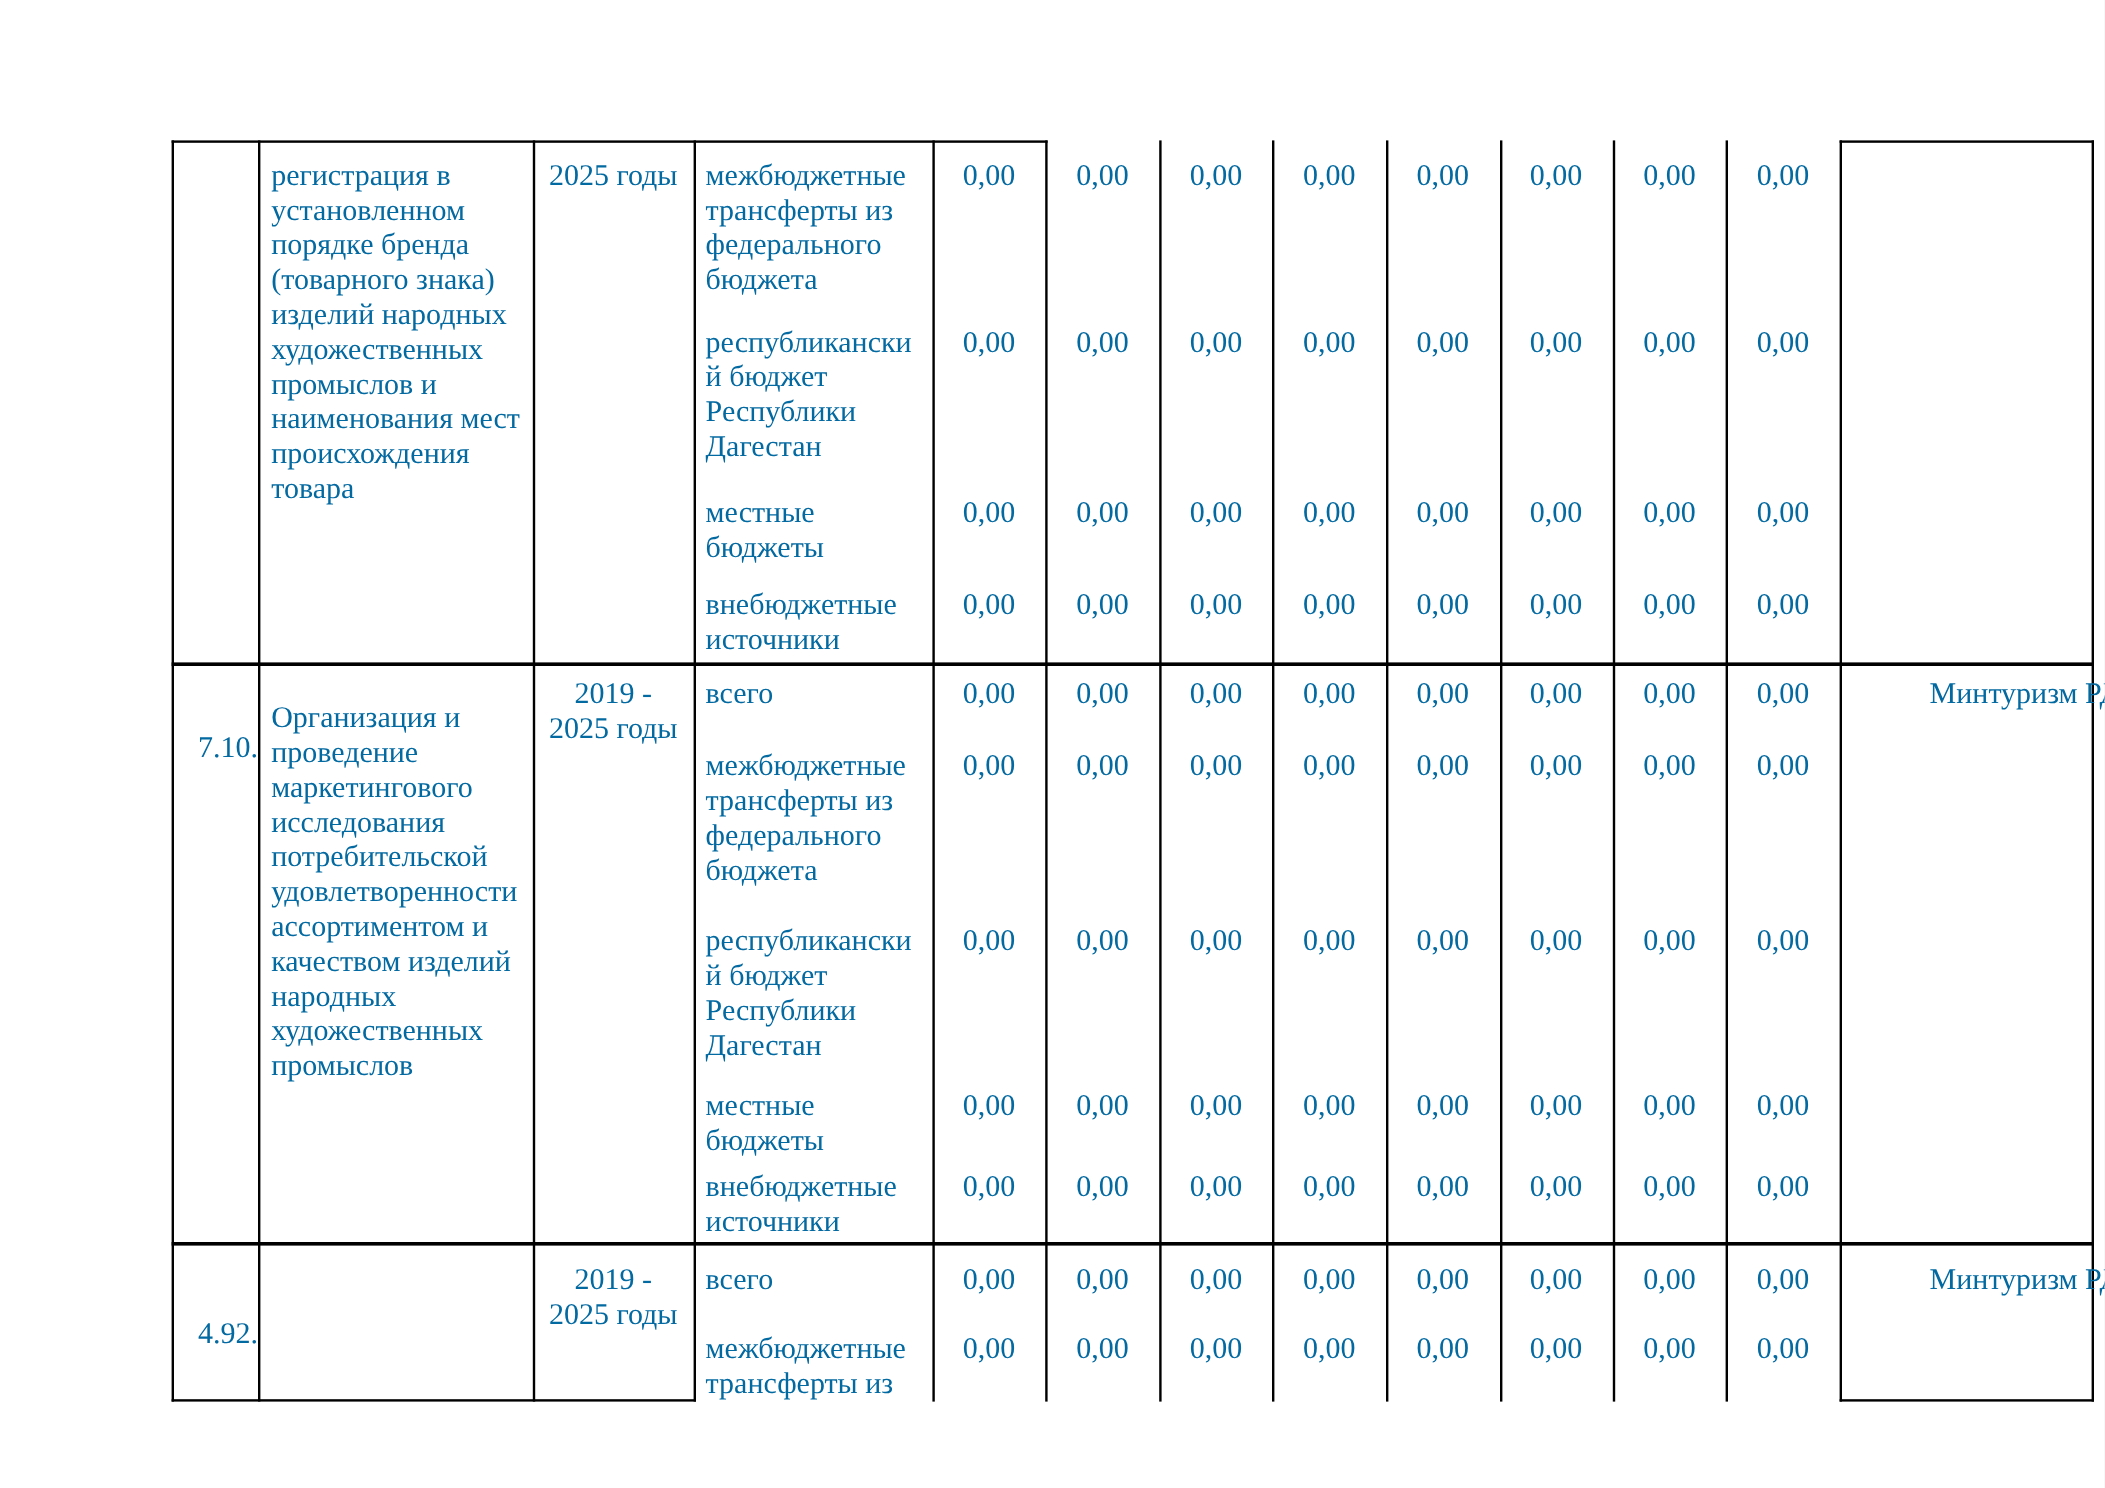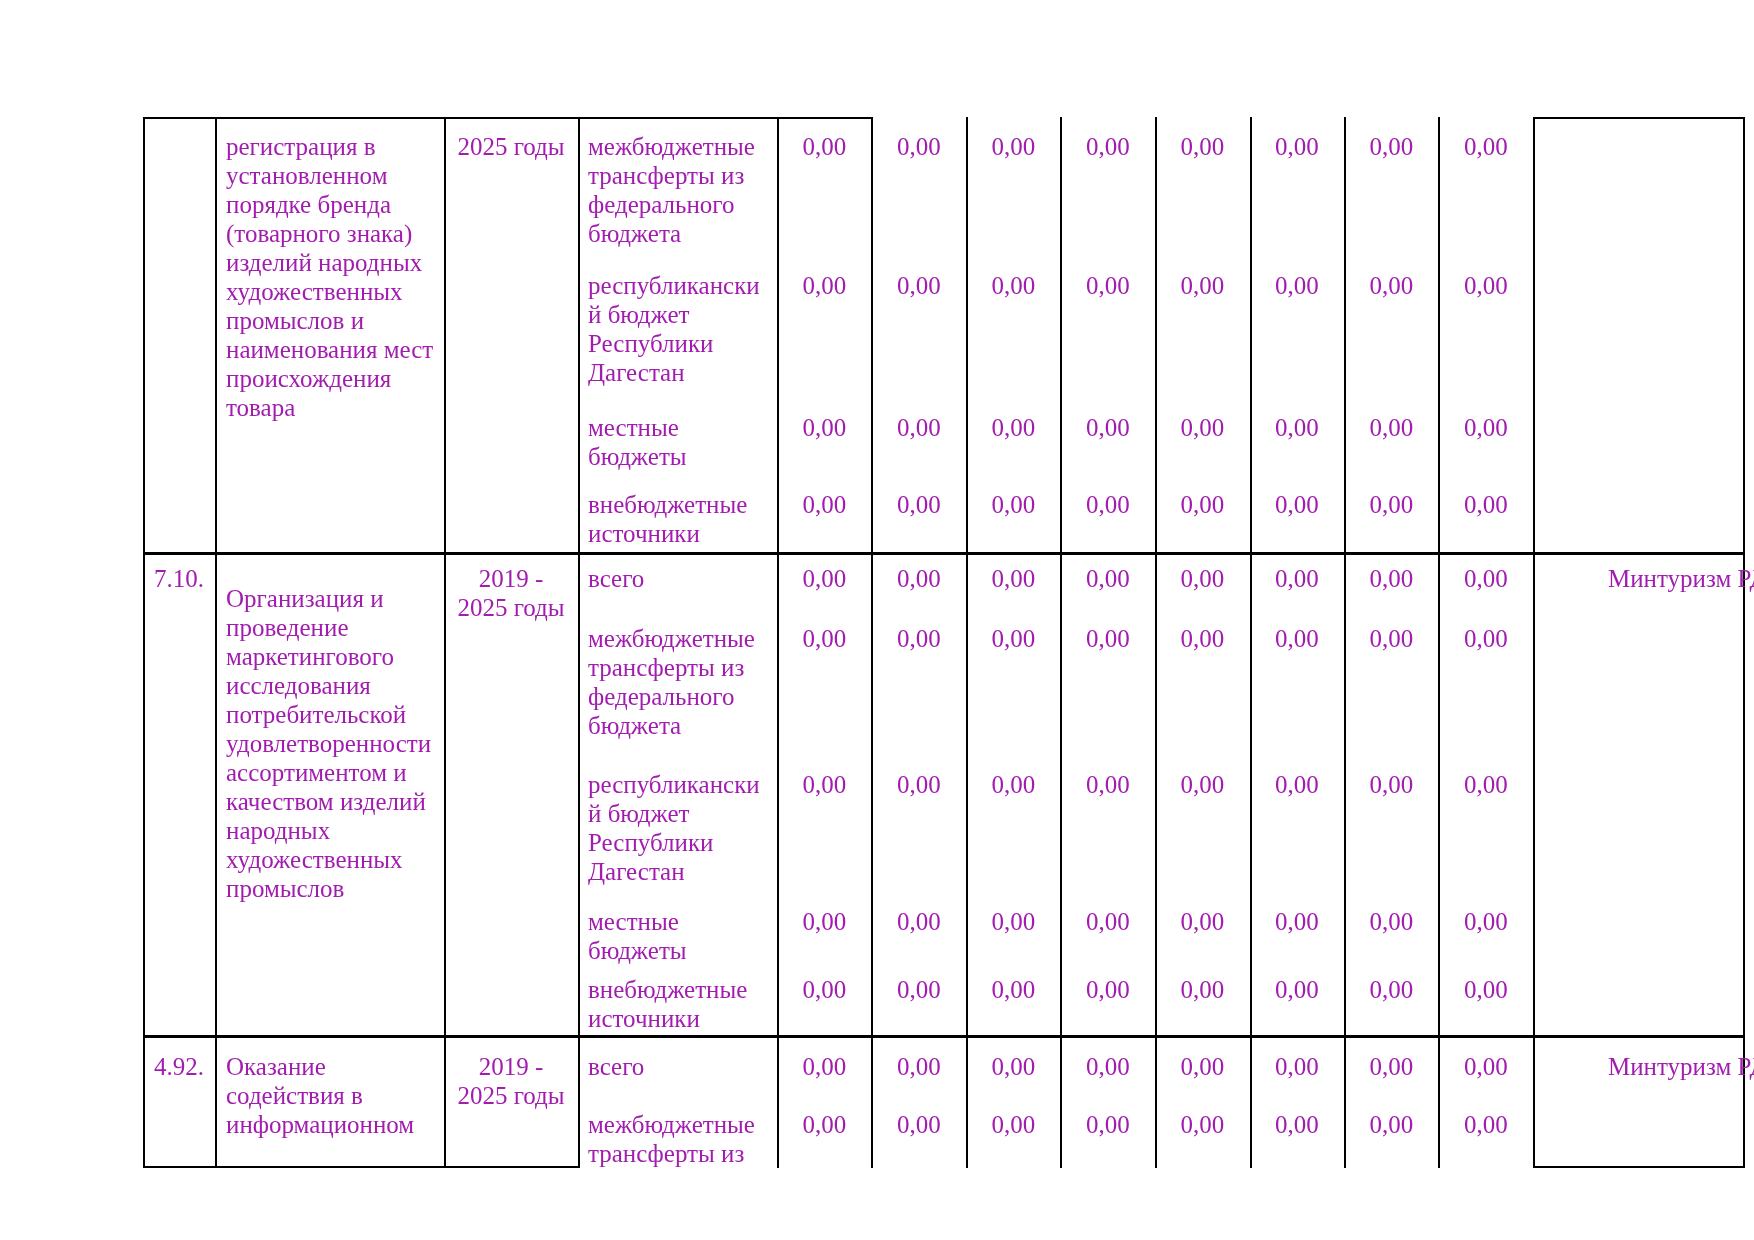--- a/index.html
+++ b/index.html
@@ -2,26 +2,26 @@
 <html><head>
 <meta charset="utf-8">
 <style>
   html,body { margin:0; padding:0; background:#e8e8e8; }
   .page {
     position:relative;
     width:1754px; height:1240px;
     background:#ffffff;
     font-family:"Liberation Serif","DejaVu Serif",serif;
     font-size:25px; line-height:29px;
-    color:#a21caf;
+    color:#0369a1;
     overflow:hidden;
     margin:0 auto;
   }
   .cell { position:absolute; white-space:pre-line; }
-  .num  { left:143px; width:72px;  text-align:center; }
+  .num  { left:143px; width:72px;  text-align:right;margin-top:45px; }
   .desc { left:226px; width:214px; }
   .years{ left:444px; width:134px; text-align:center; }
   .src  { left:588px; width:186px; }
   .exec { left:1608px; width:194px; }
   .vrow { position:absolute; left:777px; width:756px; display:flex; }
   .vrow span { flex:1; text-align:center; }
   .vline, .hline { position:absolute; background:#000; }
 </style>
 </head>
 <body>
@@ -197,23 +197,20 @@
       <span>0,00</span>
       <span>0,00</span>
       <span>0,00</span>
       <span>0,00</span>
       <span>0,00</span>
       <span>0,00</span>
       <span>0,00</span>
     </div>
 
   <div class="cell num" style="top:1052px">4.92.</div>
-  <div class="cell desc" style="top:1052px">Оказание
-содействия в
-информационном</div>
   <div class="cell years" style="top:1052px">2019 -
 2025 годы</div>
   <div class="cell exec" style="top:1052px">Минтуризм РД</div>
 
   <div class="cell src" style="top:1052px">всего</div>
   <div class="vrow" style="top:1052px">
       <span>0,00</span>
       <span>0,00</span>
       <span>0,00</span>
       <span>0,00</span>

